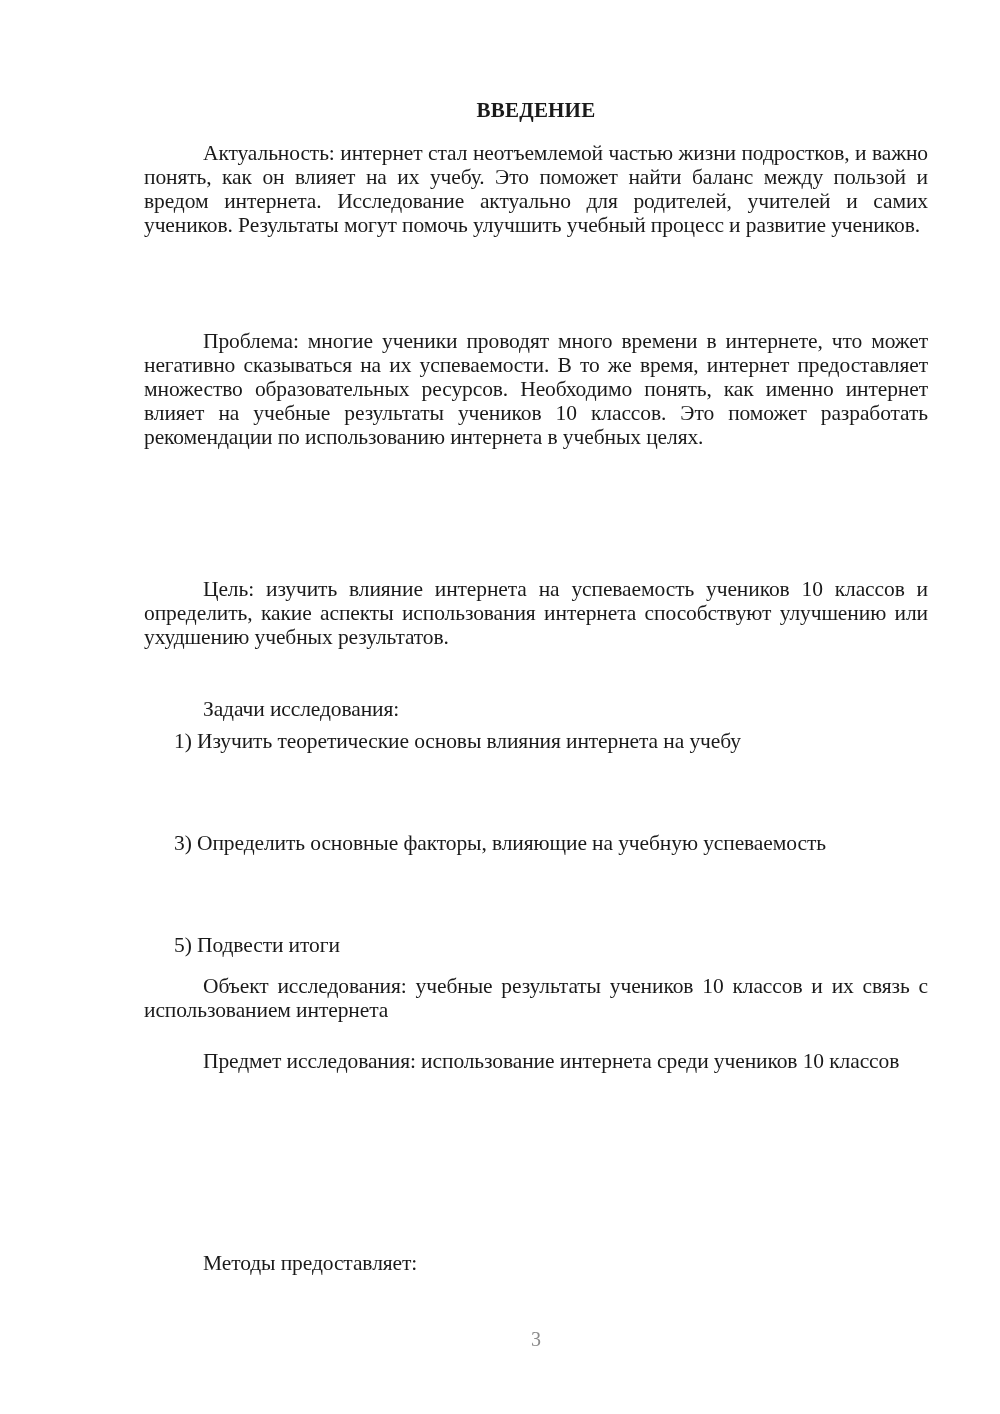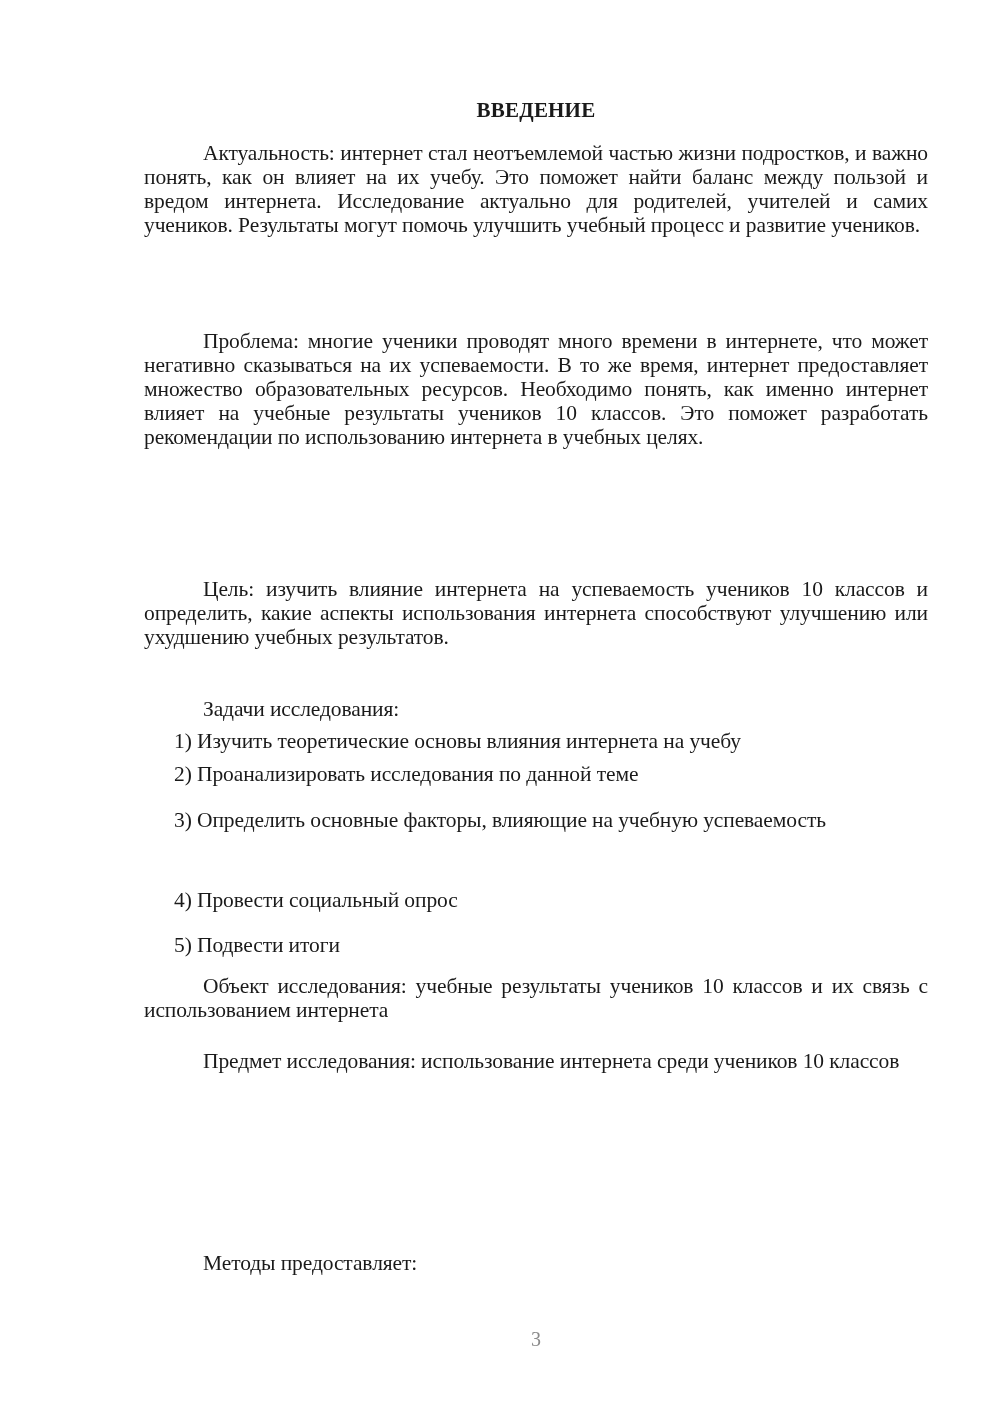--- a/index.html
+++ b/index.html
@@ -81,25 +81,23 @@
   <p class="para" style="top:141px;">Актуальность: интернет стал неотъемлемой частью жизни подростков, и важно понять, как он влияет на их учебу. Это поможет найти баланс между пользой и вредом интернета. Исследование актуально для родителей, учителей и самих учеников. Результаты могут помочь улучшить учебный процесс и развитие учеников.</p>
 
   <p class="para" style="top:329px;">Проблема: многие ученики проводят много времени в интернете, что может негативно сказываться на их успеваемости. В то же время, интернет предоставляет множество образовательных ресурсов. Необходимо понять, как именно интернет влияет на учебные результаты учеников 10 классов. Это поможет разработать рекомендации по использованию интернета в учебных целях.</p>
 
   <p class="para" style="top:570px;margin-top:7px;">Цель: изучить влияние интернета на успеваемость учеников 10 классов и определить, какие аспекты использования интернета способствуют улучшению или ухудшению учебных результатов.</p>
 
   <p class="para short" style="top:697px;">Задачи исследования:</p>
 
   <p class="list-item short" style="top:712px;margin-top:12px;">1) Изучить теоретические основы влияния интернета на учебу</p>
 
-  <p class="list-item short" style="top:757px;">2) Проанализировать исследования по данной теме</p>
 
-  <p class="list-item" style="top:803px;">3) Определить основные факторы, влияющие на учебную успеваемость</p>
+  <p class="list-item" style="top:826px;">3) Определить основные факторы, влияющие на учебную успеваемость</p>
 
-  <p class="list-item short" style="top:883px;">4) Провести социальный опрос</p>
 
   <p class="list-item short" style="top:928px;">5) Подвести итоги</p>
 
   <p class="para" style="top:974px;">Объект исследования: учебные результаты учеников 10 классов и их связь с использованием интернета</p>
 
   <p class="para" style="top:1028px;margin-top:21px;">Предмет исследования: использование интернета среди учеников 10 классов</p>
 
 
   <p class="para short" style="top:1251px;">Методы предоставляет:</p>
 

